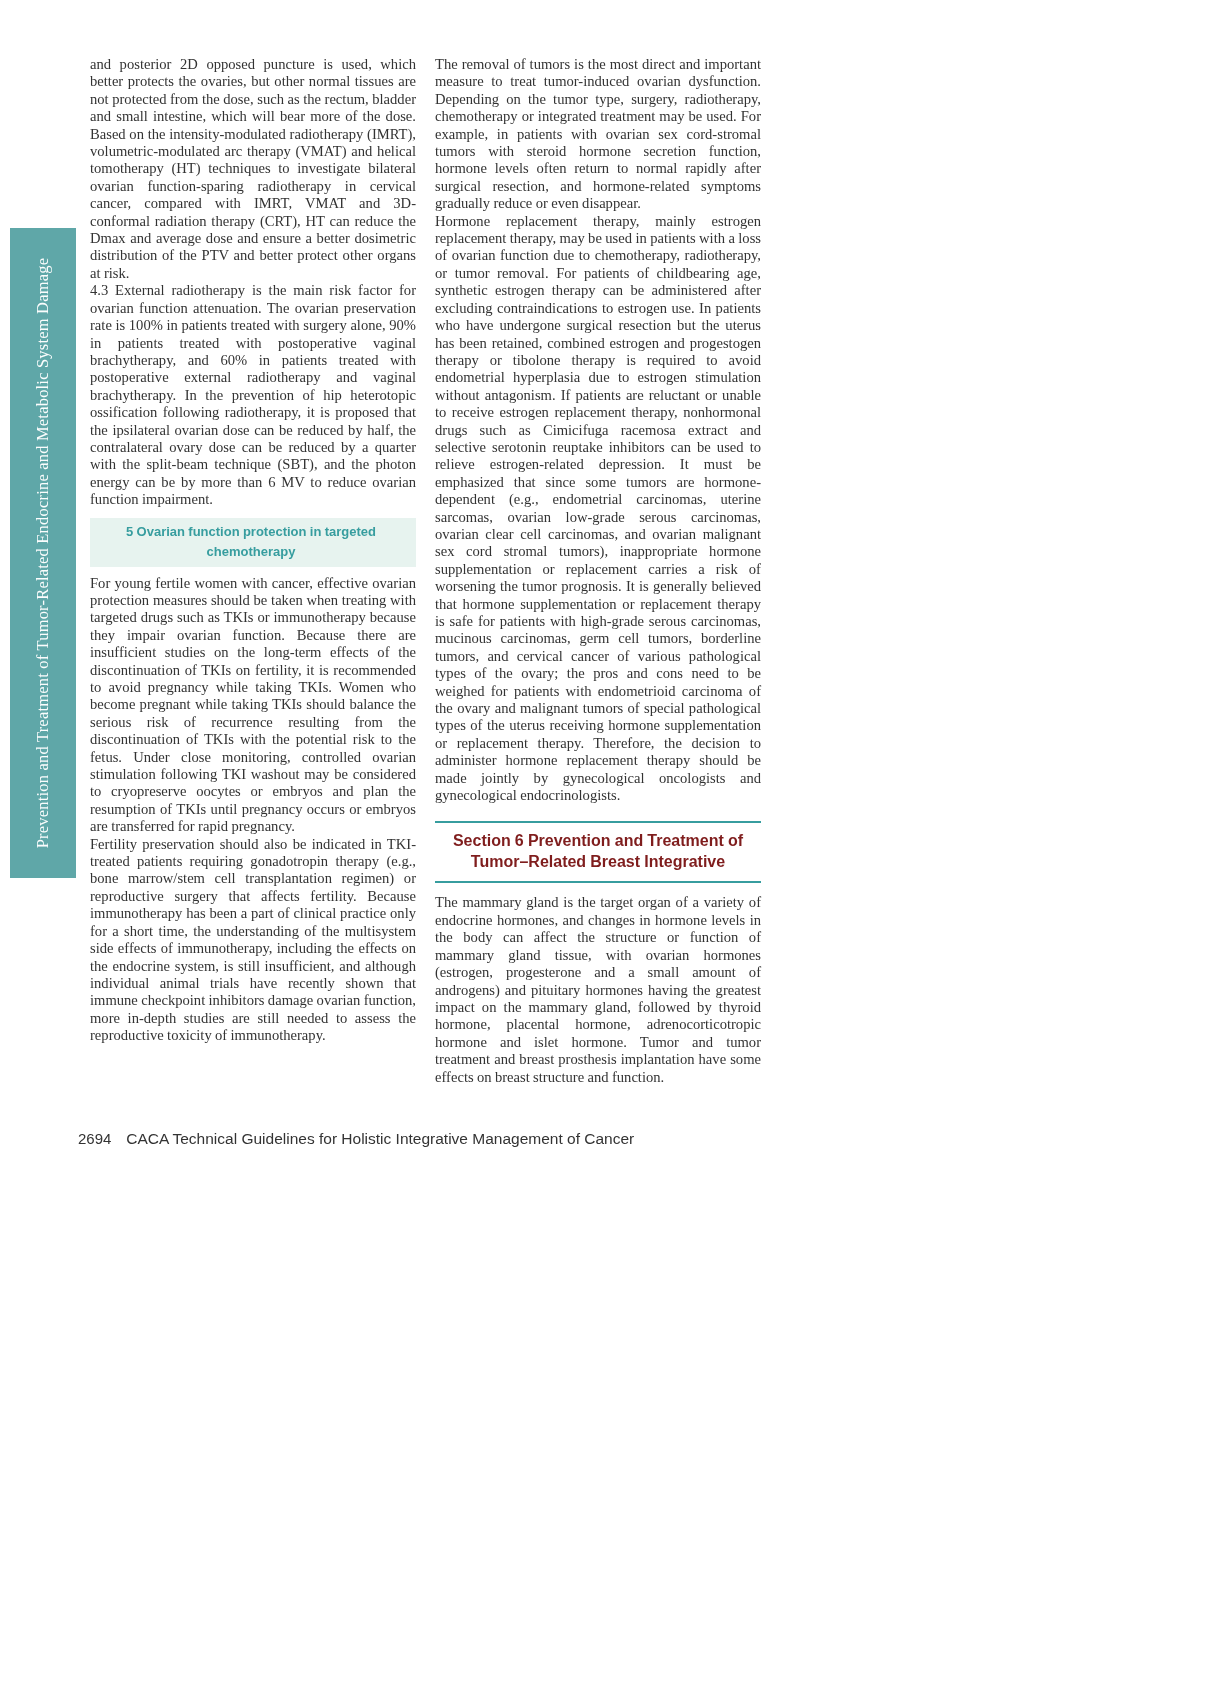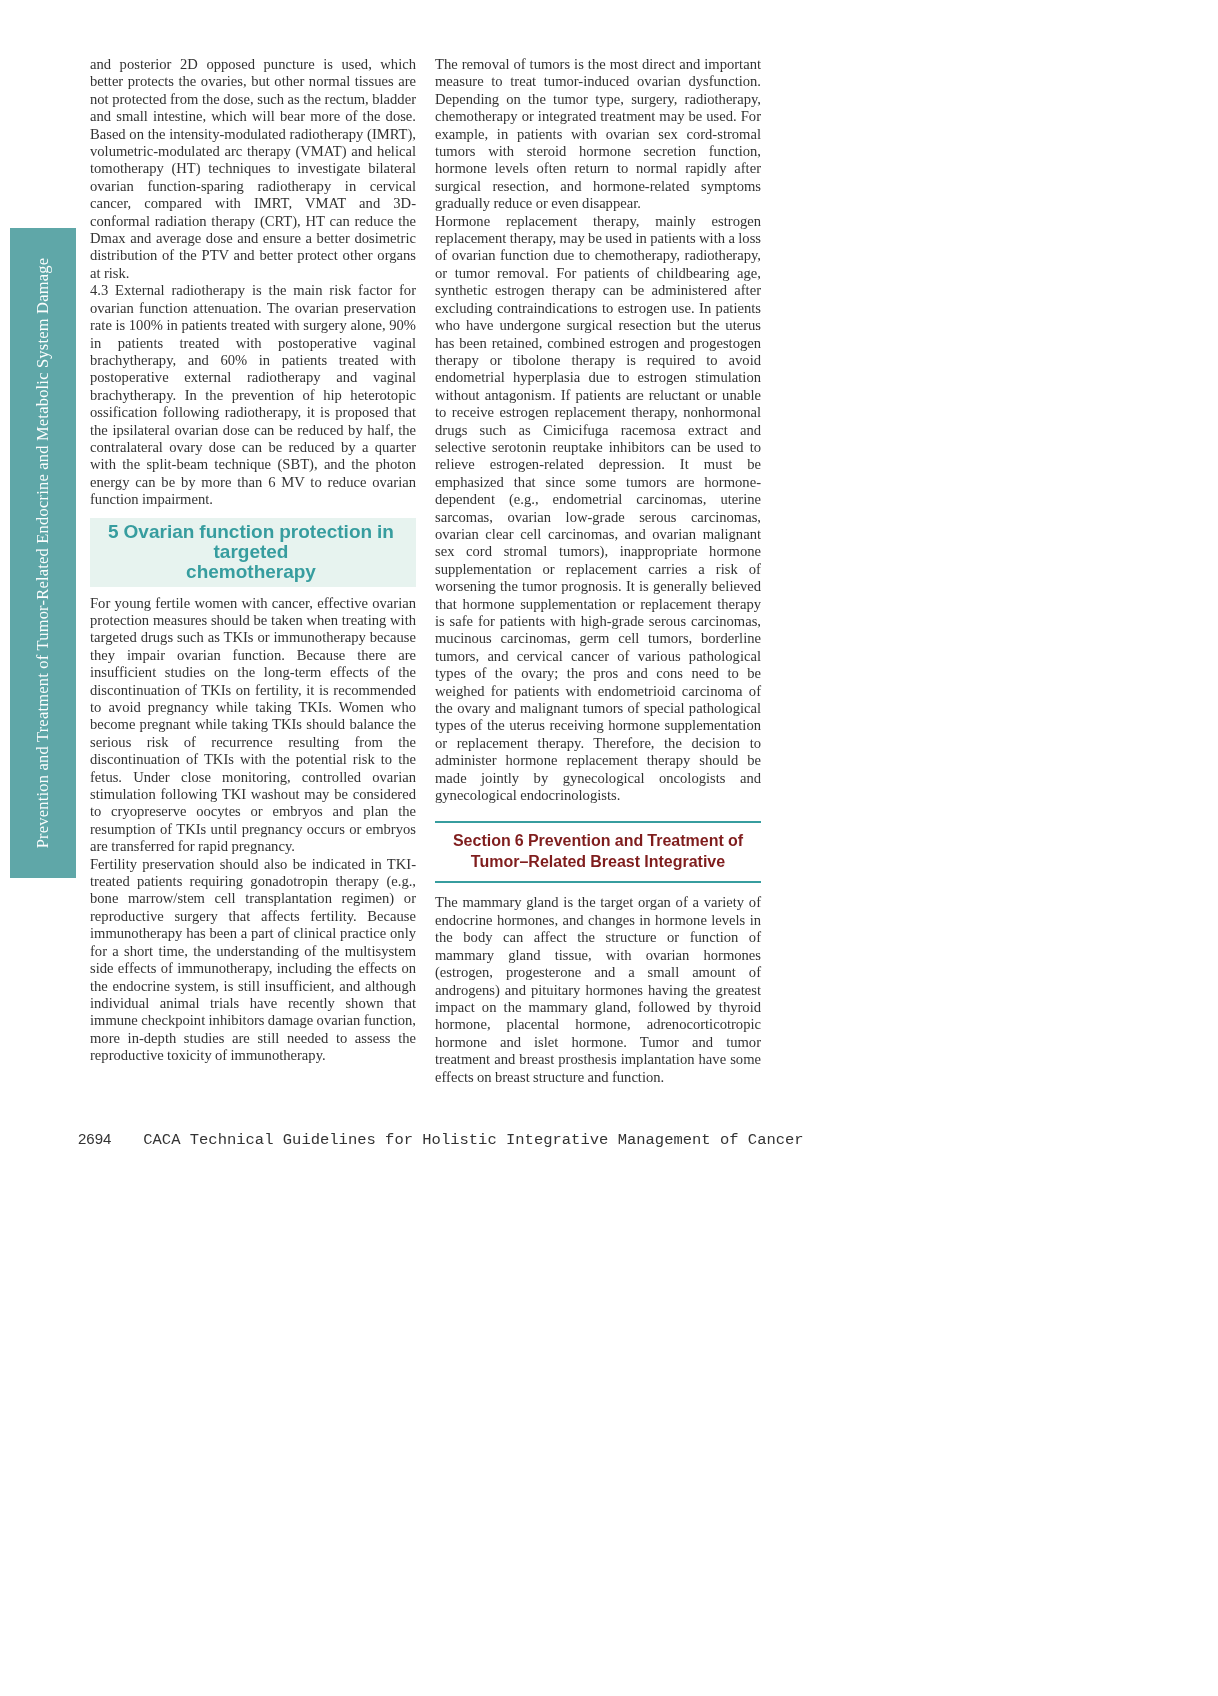--- a/index.html
+++ b/index.html
@@ -48,21 +48,21 @@
   .col-right { left: 435px; }
   .col p { margin: 0; }
 
   
   .h5-block {
     margin: 9px 0 8px 0;
     background: #e7f3ef;
     color: #379d9f;
     font-family: "Liberation Sans", sans-serif;
     font-weight: bold;
-    font-size: 19px;
+    font-size: 13px;
     line-height: 20px;
     text-align: center;
     padding: 4px 4px 5px 0;
     hyphens: none;
   }
   
   .h6-block {
     margin: 17px 0 11px 0;
     border-top: 2px solid #379d9f;
     border-bottom: 2px solid #379d9f;
@@ -81,24 +81,24 @@
     left: 78px;
     top: 1130px;
     width: 720px;
     font-size: 15.5px;
     color: #333333;
     white-space: nowrap;
   }
   .footer .pagenum {
     font-family: "Liberation Sans", sans-serif;
     font-size: 15px;
-    margin-right: 28px;
+    margin-right: 11px;
   }
   .footer .journal {
-    font-family: Liberation Mono, monospace;
+    font-family: Liberation Sans, sans-serif;
   }
 </style>
 </head>
 <body>
 
 <div class="page">
 
   <div class="sidebar">
     <span class="sidebar-text">Prevention and Treatment of Tumor-Related Endocrine and Metabolic System Damage</span>
   </div>

